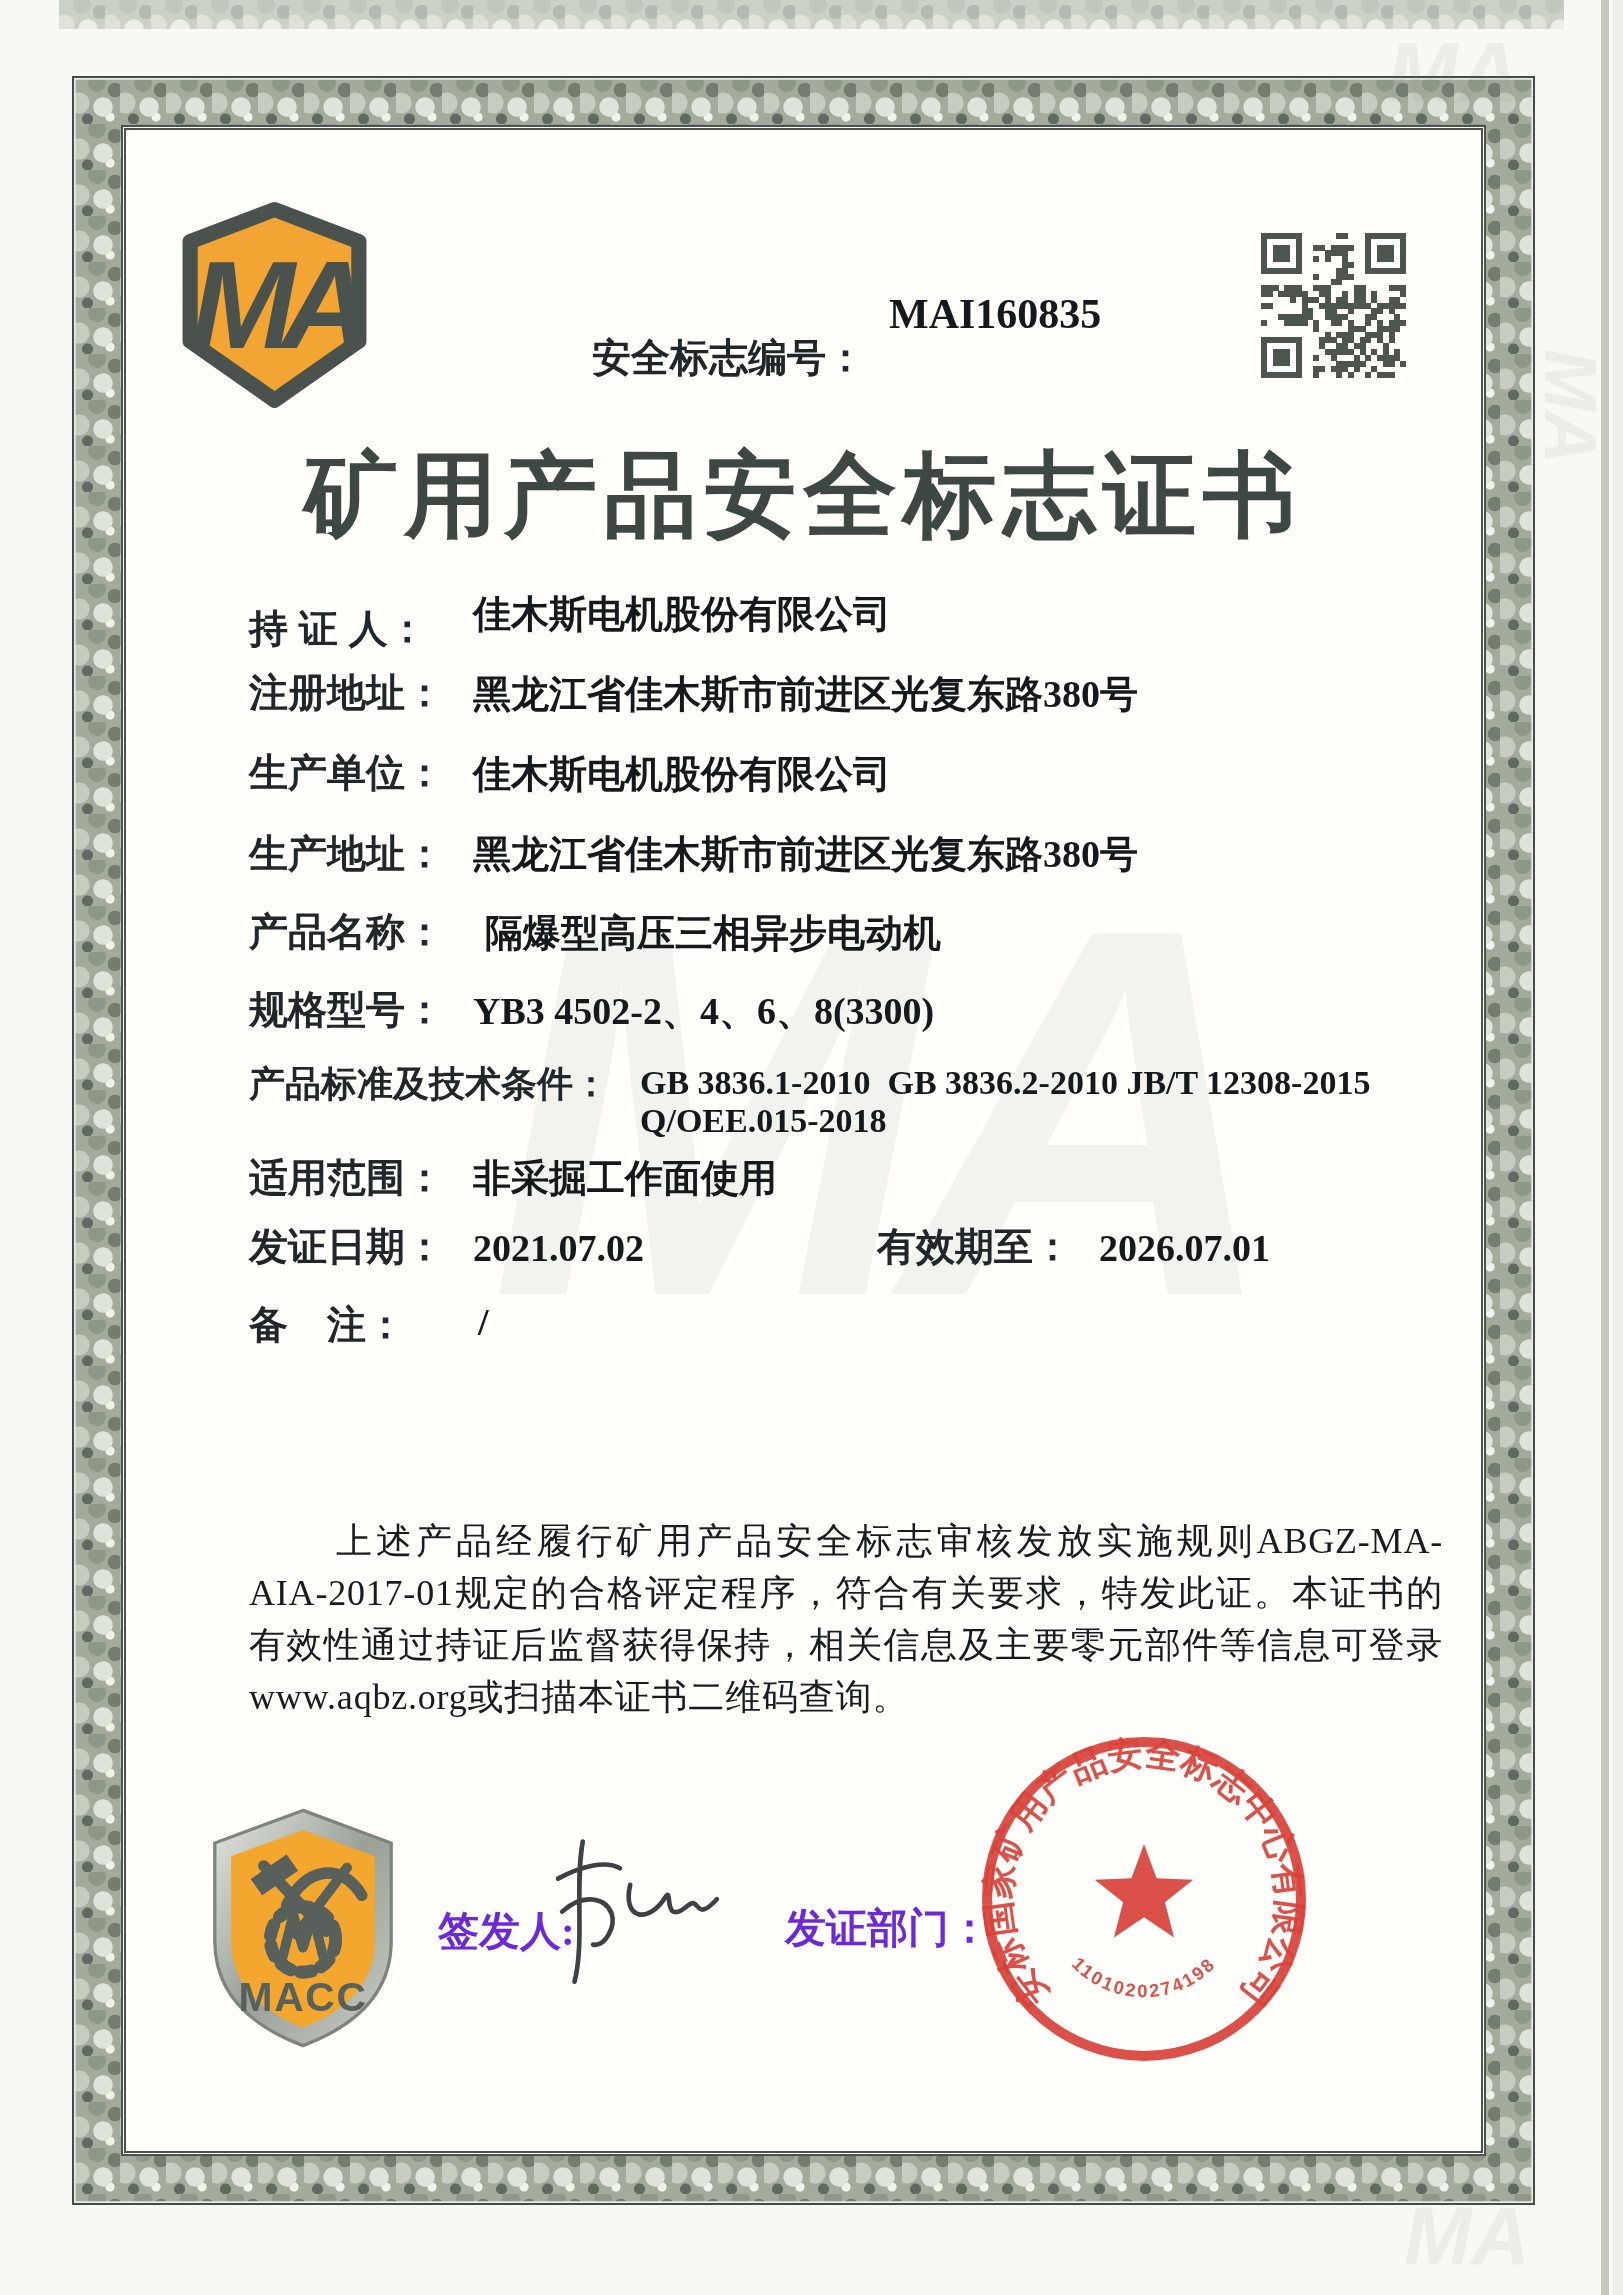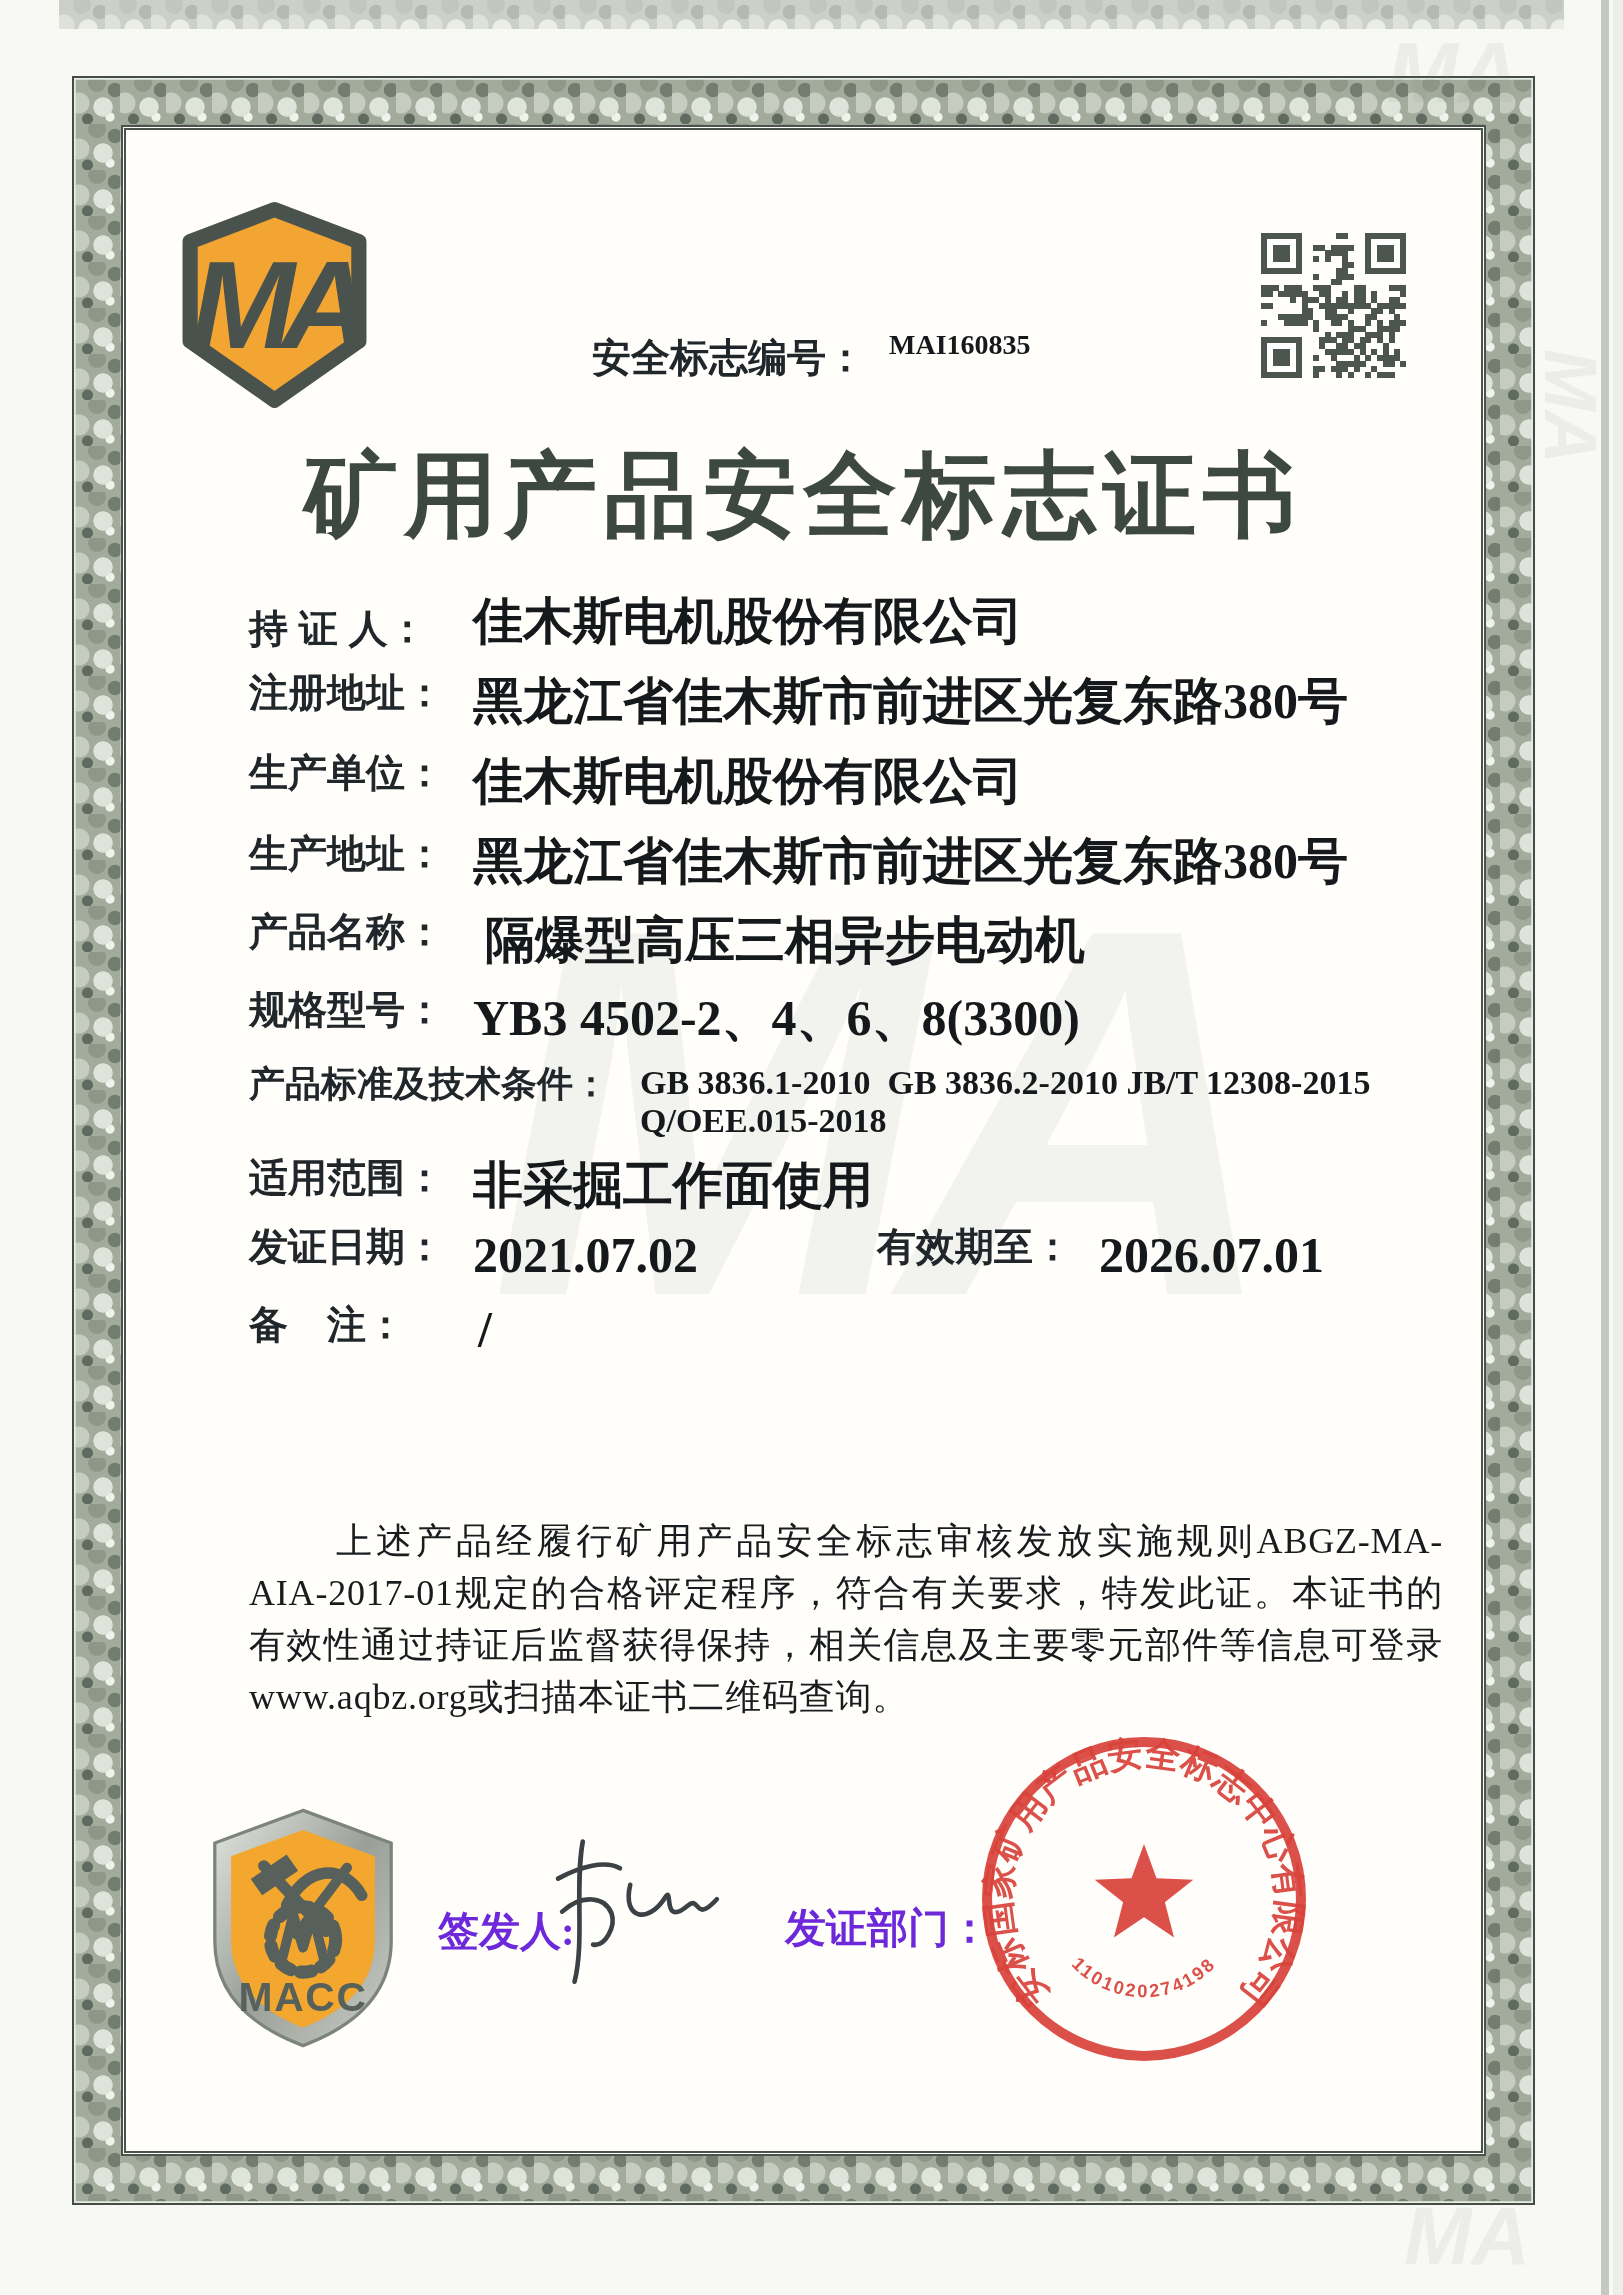--- a/index.html
+++ b/index.html
@@ -26,21 +26,21 @@
           radial-gradient(circle at 41px 12px, #727d70 6.8px,  rgba(0,0,0,0) 7.6px);
         background-size:46px 46px;}
   .inner{position:absolute;left:121px;top:125px;width:1365px;height:2031px;box-sizing:border-box;
         background:#fffefb;border:5px double #4a544c;}
   .edge-right{position:absolute;left:1601px;top:0;width:7.6px;height:2295px;background:#c6c9c0;}
   .edge-right2{position:absolute;left:1613px;top:0;width:10px;height:2295px;background:#eceee8;}
 
   .lbl{position:absolute;font-family:"Liberation Sans",sans-serif;font-weight:bold;
        color:#20262a;font-size:39px;line-height:1.08;white-space:pre;}
   .val{position:absolute;font-family:"Liberation Serif",serif;font-weight:600;
-       color:#15191c;font-size:50px;line-height:1.1;white-space:pre;}
+       color:#15191c;font-size:38px;line-height:1.1;white-space:pre;}
   .title{position:absolute;left:121px;top:433px;width:1365px;text-align:center;
        font-family:"Liberation Serif",serif;font-weight:900;font-size:93px;
        letter-spacing:6.8px;color:#3e4843;}
   .statement{position:absolute;left:249px;top:1515px;width:1194px;
        font-family:"Liberation Serif",serif;font-size:36px;line-height:52px;
        color:#181c1f;text-align:justify;text-indent:87px;letter-spacing:0.8px;}
   .sig-lbl{position:absolute;font-family:"Liberation Serif",serif;font-weight:700;
        font-size:41px;color:#6d28d9;white-space:pre;}
   .watermark{position:absolute;left:490px;top:812px;font-family:"Liberation Sans",sans-serif;
        font-weight:900;font-style:italic;font-size:524px;letter-spacing:-25px;
@@ -70,21 +70,21 @@
   <div class="ghost" style="left:1404px;top:2190px;font-size:81px;">MA</div>
 
   <div class="ma-logo">
     <svg viewBox="0 0 120 128" width="100%" height="100%">
       <polygon points="10,27 60,8 110,27 110,86 60,121 10,86" fill="#f2a532" stroke="#49524d" stroke-width="9" stroke-linejoin="round"></polygon>
       <text x="60" y="90" text-anchor="middle" font-family="Liberation Sans, sans-serif" font-size="74" font-weight="900" font-style="italic" letter-spacing="-8" fill="#49524d">MA</text>
     </svg>
   </div>
 
   <div class="lbl" style="left:592px;top:294px;margin-top:43px;">安全标志编号：</div>
-  <div class="val" style="left:889px;top:291px;font-size:28px;margin-top:39px;">MAI160835</div>
+  <div class="val" style="left:889px;top:291px;font-size:42px;">MAI160835</div>
 
   <div class="qr"><svg viewBox="0 0 25 25" width="100%" height="100%" shape-rendering="crispEdges">
         <g fill="#4c564f">
           <rect x="13" y="0" width="1.05" height="1.05"></rect>
           <rect x="14" y="0" width="1.05" height="1.05"></rect>
           <rect x="9" y="2" width="1.05" height="1.05"></rect>
           <rect x="10" y="2" width="1.05" height="1.05"></rect>
           <rect x="12" y="2" width="1.05" height="1.05"></rect>
           <rect x="13" y="2" width="1.05" height="1.05"></rect>
           <rect x="14" y="2" width="1.05" height="1.05"></rect>

